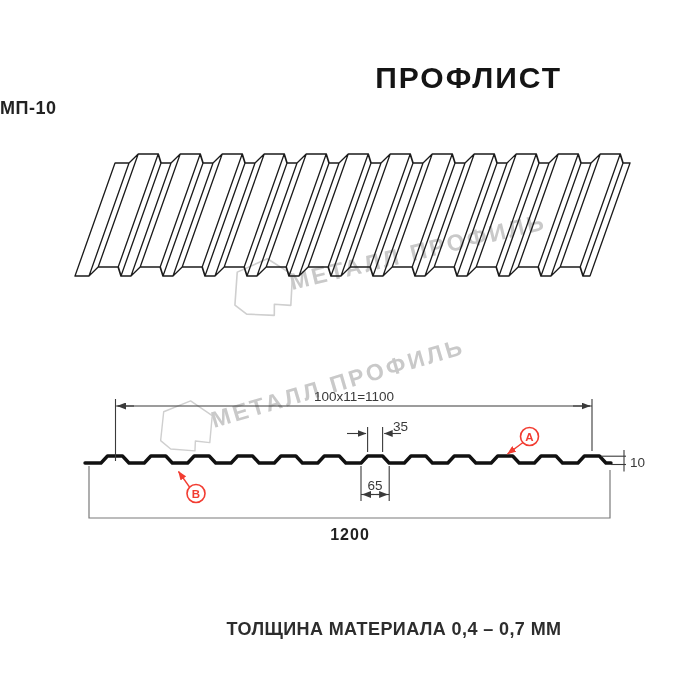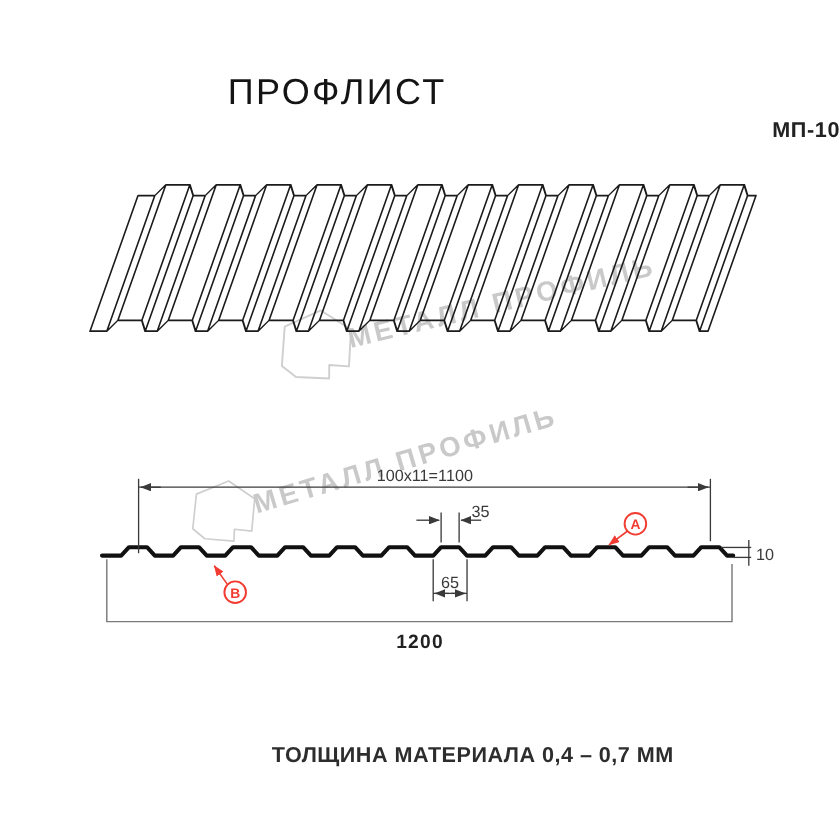--- a/index.html
+++ b/index.html
@@ -1,21 +1,21 @@
 <!DOCTYPE html>
 <html><head>
 <meta charset="utf-8">
 <style>
   html,body{margin:0;padding:0;}
   body{width:700px;height:700px;background:#ffffff;font-family:"Liberation Sans",sans-serif;}
   .stage{position:relative;width:700px;height:700px;overflow:hidden;background:#fff;}
   .stage > svg{position:absolute;left:0;top:0;}
-  .title{position:absolute;left:0;top:63px;width:562px;text-align:center;
-         font-size:30px;font-weight:normal;letter-spacing:2px;color:#141414;line-height:30px;}
-  .subtitle{position:absolute;left:0;top:99px;width:700px;text-align:right;
+  .title{position:absolute;left:0;top:63px;width:562px;text-align:right;
+         font-size:30px;font-weight:bold;letter-spacing:2px;color:#141414;line-height:30px;}
+  .subtitle{position:absolute;left:0;top:99px;width:700px;text-align:left;
          font-size:18px;font-weight:bold;letter-spacing:0.5px;color:#222;line-height:18px;}
   .caption{position:absolute;left:0;top:619px;width:700px;text-align:center;
          font-size:18px;font-weight:bold;letter-spacing:0.4px;color:#2d2d2d;line-height:20px;padding-left:44px;}
   .sheet{fill:none;stroke:#1b1b1b;stroke-width:1.4;stroke-linejoin:round;stroke-linecap:round;}
   .cs{fill:none;stroke:#111;stroke-width:3.4;stroke-linejoin:round;stroke-linecap:round;}
   .box{fill:none;stroke:#7a7a7a;stroke-width:1.2;}
   .dimline{stroke:#3a3a3a;stroke-width:1.1;fill:none;}
   .dimtext{font-size:13.5px;fill:#3a3a3a;}
   .dimbig{font-size:16px;font-weight:bold;fill:#222;letter-spacing:1px;}
   .wm{font-size:23px;font-weight:bold;fill:#c9c9c9;letter-spacing:3px;}

